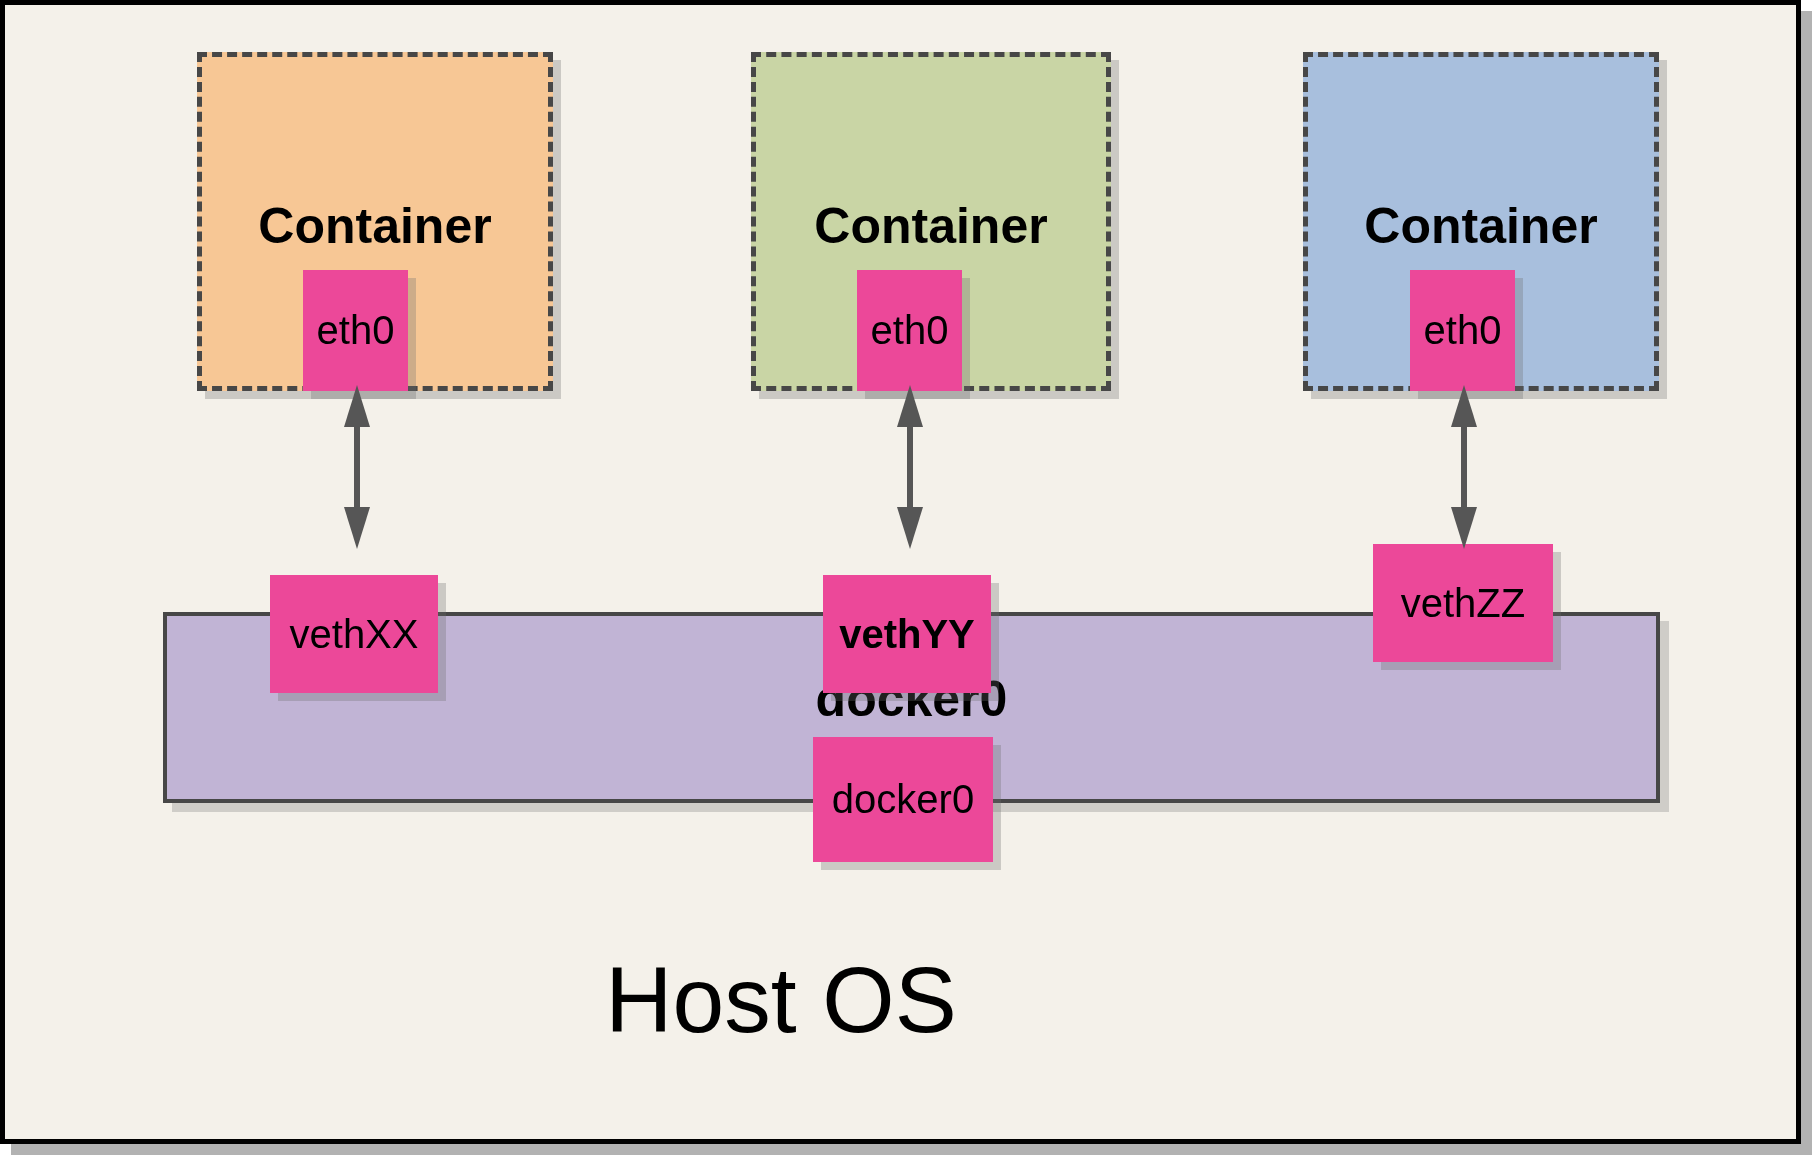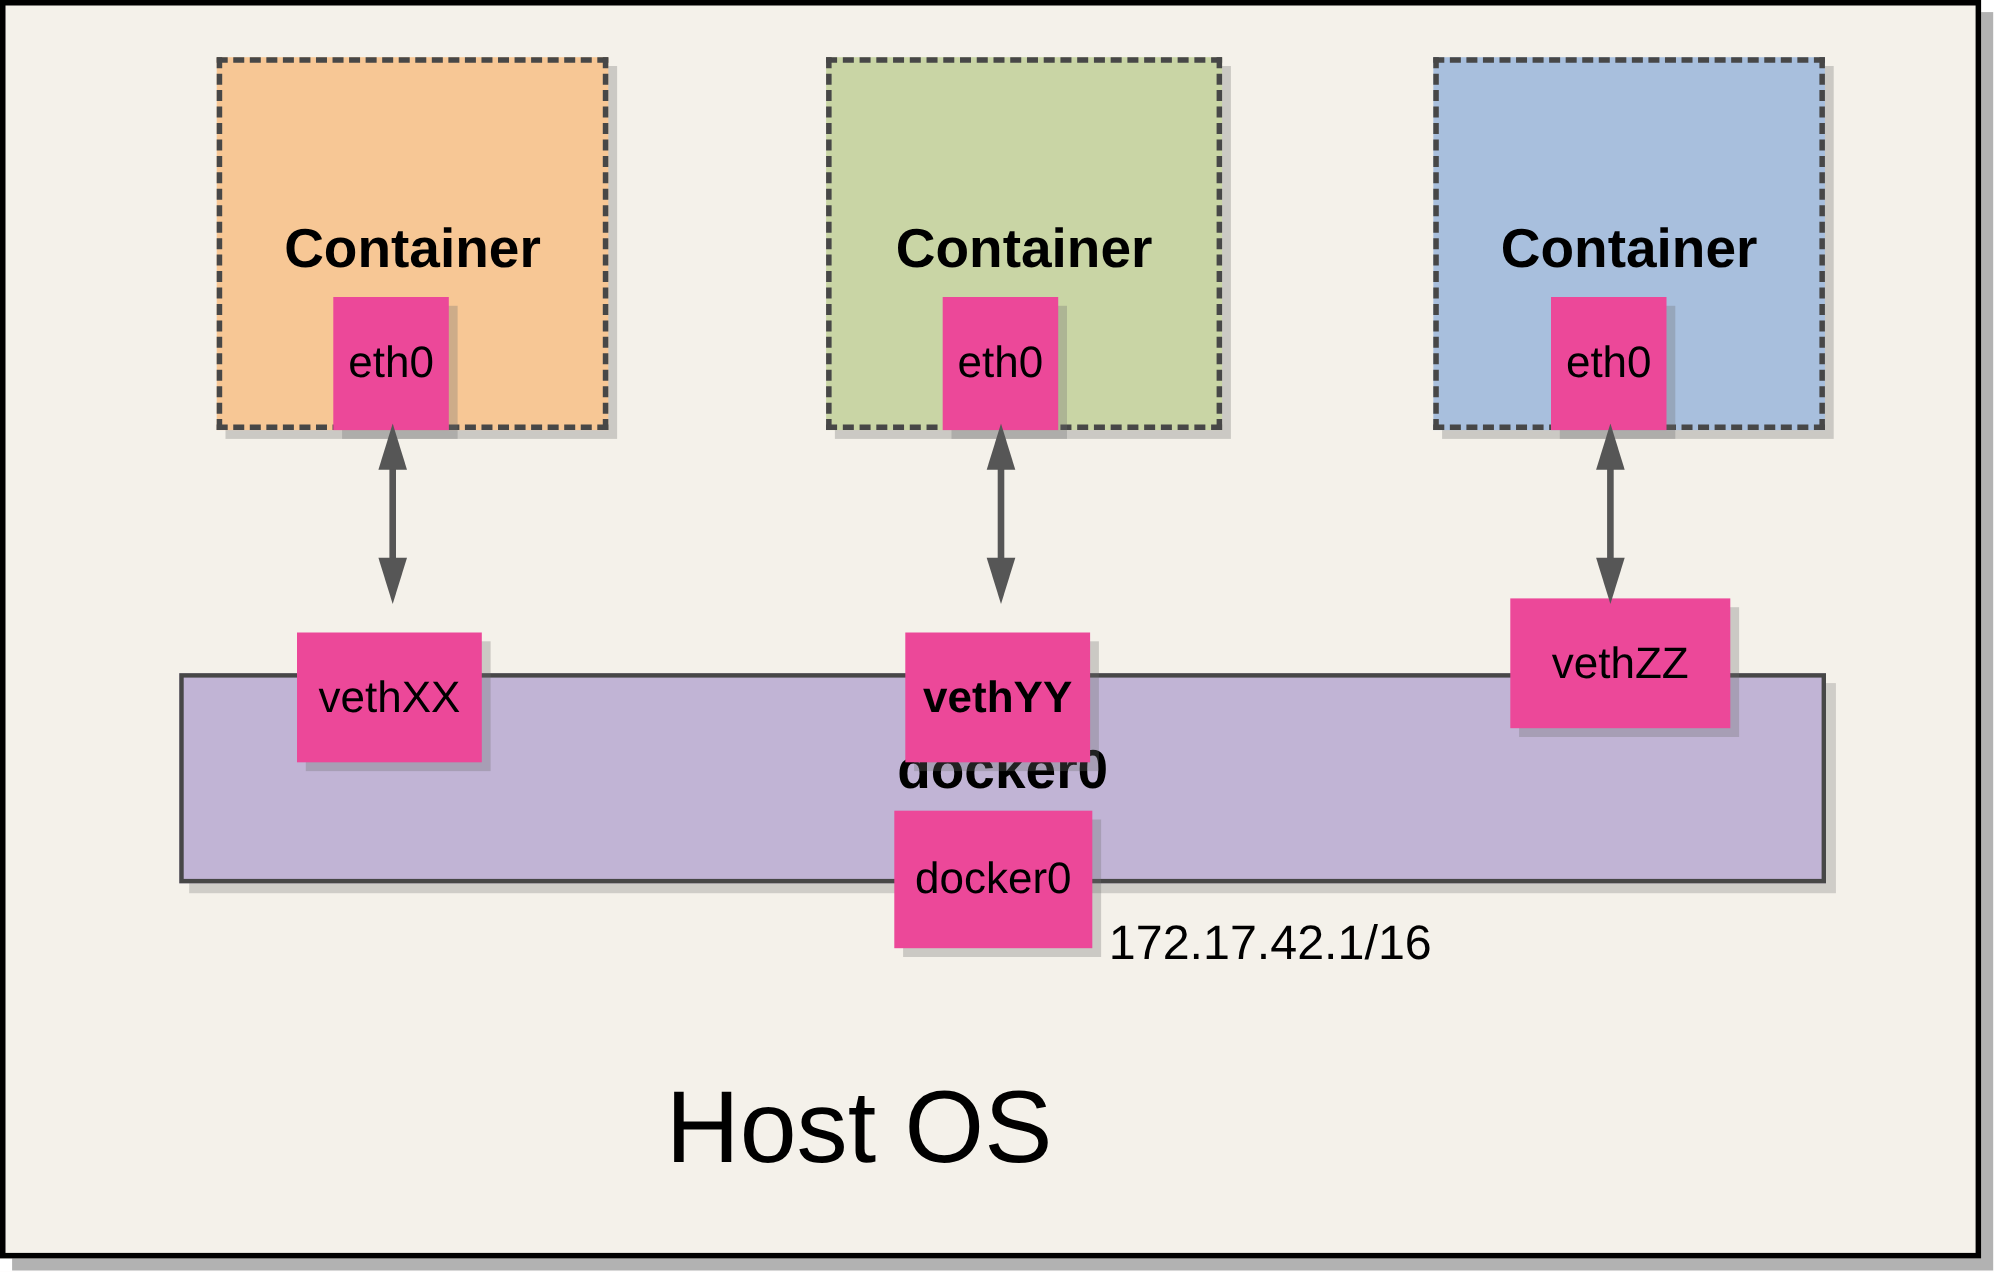--- a/index.html
+++ b/index.html
@@ -36,21 +36,21 @@
   }
   .bridge-title{
     position:absolute;left:163px;width:1497px;top:672px;text-align:center;
     font-size:50px;font-weight:bold;line-height:54px;
   }
   .docker-if{left:813px;top:737px;width:180px;height:125px;}
   .ip-label{
     position:absolute;left:1008px;top:833px;font-size:44px;line-height:50px;
   }
   .host-label{
-    position:absolute;left:0;width:1562px;top:972px;text-align:center;
+    position:absolute;left:0;width:1562px;top:948px;text-align:center;
     font-size:93px;line-height:104px;font-weight:normal;
   }
   .arrow{position:absolute;width:36px;height:164px;color:#565656;}
 </style>
 </head>
 <body>
 
 <div class="canvas">
 
   <div class="frame"></div>
@@ -78,28 +78,27 @@
 
   <div class="bridge-bar" style="background-color: rgb(193, 180, 213);"></div>
   <div class="bridge-title">docker0</div>
 
   <div class="note veth" style="left:270px;">
     <span>vethXX</span>
   </div>
   <div class="note veth" style="left:823px;font-weight:bold;">
     <span>vethYY</span>
   </div>
-  <div class="note veth" style="left:1373px;top:544px;width:200px;">
+  <div class="note veth" style="left:1373px;top:544px;width:180px;">
     <span>vethZZ</span>
   </div>
 
   <div class="note docker-if">
     <span>docker0</span>
   </div>
-  <div class="ip-label">172.17.42.1/16</div>
 
   <svg class="arrow" style="left:339px;top:385px;" viewBox="0 0 36 164">
     <line x1="18" y1="36" x2="18" y2="128" stroke="currentColor" stroke-width="6"></line>
     <polygon points="18,0 5,42 31,42" fill="currentColor"></polygon>
     <polygon points="18,164 5,122 31,122" fill="currentColor"></polygon>
   </svg>
   <svg class="arrow" style="left:892px;top:385px;" viewBox="0 0 36 164">
     <line x1="18" y1="36" x2="18" y2="128" stroke="currentColor" stroke-width="6"></line>
     <polygon points="18,0 5,42 31,42" fill="currentColor"></polygon>
     <polygon points="18,164 5,122 31,122" fill="currentColor"></polygon>

